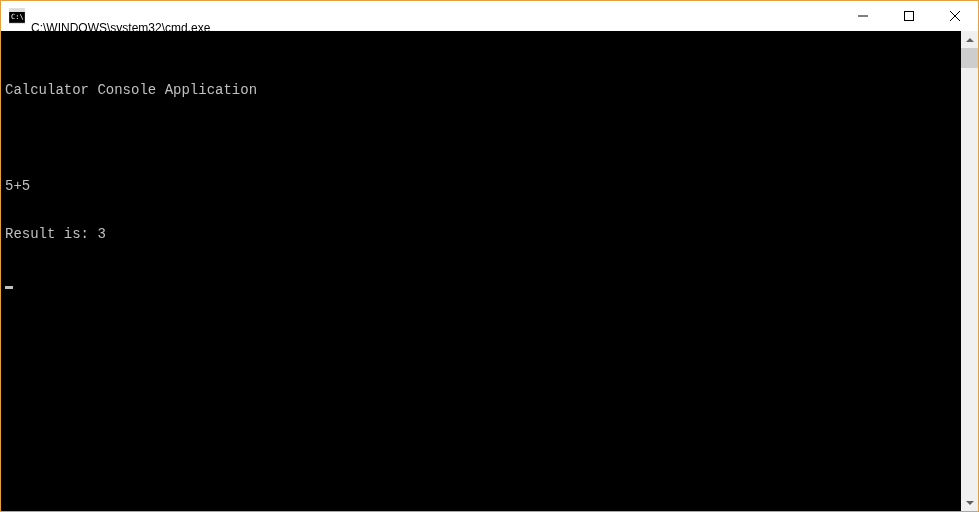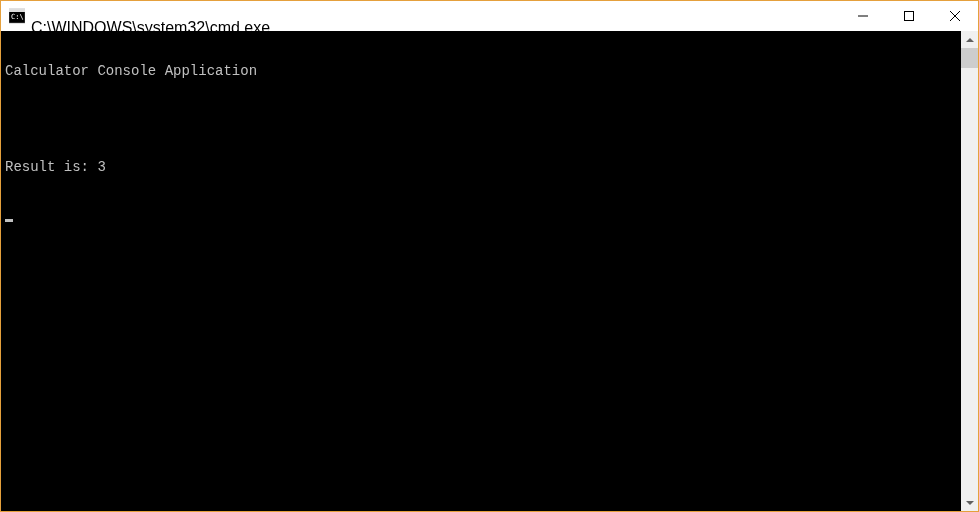--- a/index.html
+++ b/index.html
@@ -32,21 +32,21 @@
     .titlebar-icon {
       width: 16px;
       height: 16px;
       margin-left: 8px;
       margin-right: 6px;
       display: flex;
       align-items: center;
       justify-content: center;
     }
     .titlebar-title {
-      font-size: 16px;
+      font-size: 12px;
       color: #000;
       flex: 1;
       white-space: nowrap;
       overflow: hidden;
       margin-top: 24px;
     }
     .window-controls {
       display: flex;
       height: 100%;
     }
@@ -59,21 +59,21 @@
       cursor: pointer;
     }
     .console-area {
       flex: 1;
       background: #000;
       position: relative;
       display: flex;
     }
     .console-content {
       flex: 1;
-      padding: 0 4px;
+      padding: 19px 4px;
       font-family: Consolas, "Courier New", monospace;
       font-size: 14px;
       line-height: 16px;
       color: #c0c0c0;
       white-space: pre;
       overflow: hidden;
     }
     .console-line {
       min-height: 16px;
     }
@@ -159,20 +159,21 @@
             <line x1="0" y1="0" x2="10" y2="10" stroke="#000" stroke-width="1"></line>
             <line x1="10" y1="0" x2="0" y2="10" stroke="#000" stroke-width="1"></line>
           </svg>
       </div>
     </div>
   </div>
   <div class="console-area">
     <div class="console-content">
       <div class="console-line">Calculator Console Application</div>
       <div class="console-line"></div>
+      <div class="console-line">5+5</div>
       <div class="console-line">Result is: 3</div>
       <div class="console-line"><span class="cursor"></span></div>
     </div>
     <div class="scrollbar">
       <div class="scroll-btn">
         <div class="arrow arrow-up"></div>
       </div>
       <div class="scroll-track">
         <div class="scroll-thumb"></div>
       </div>

